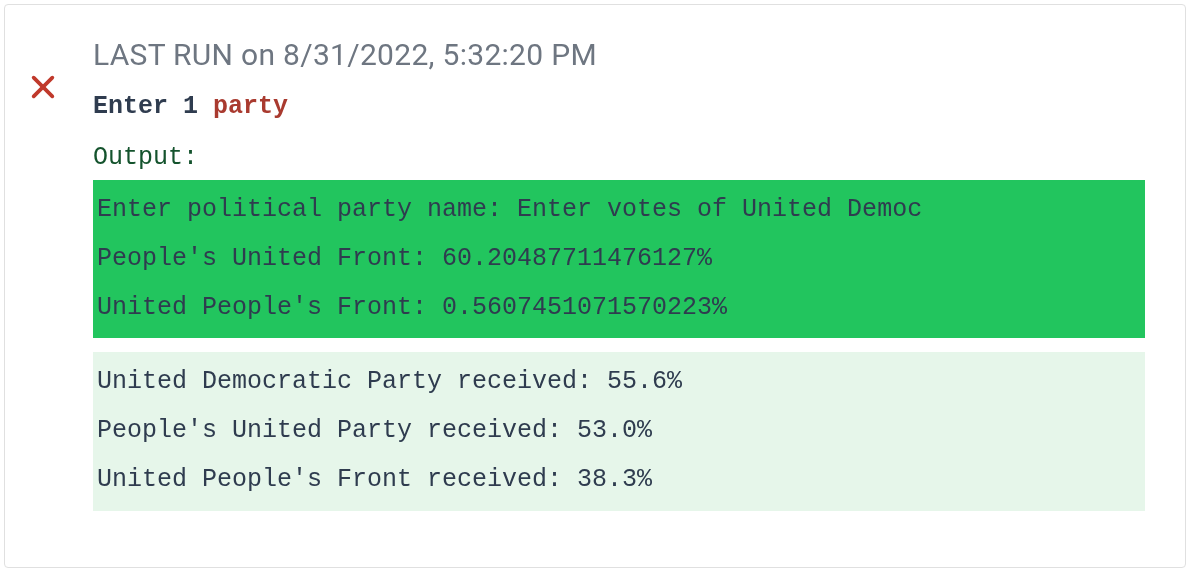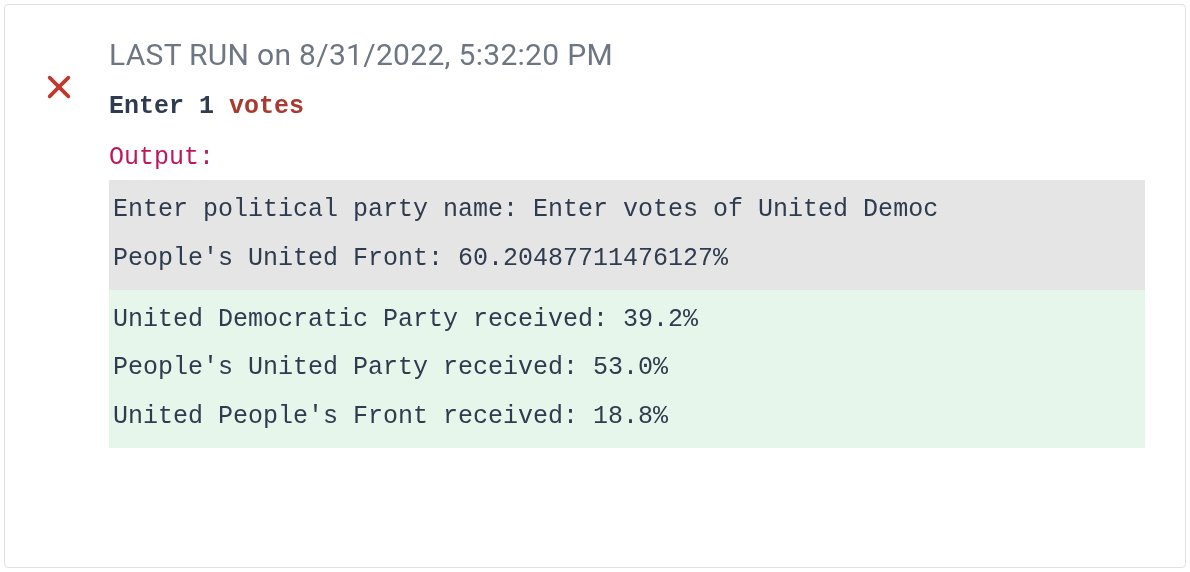--- a/index.html
+++ b/index.html
@@ -12,21 +12,21 @@
     background: #ffffff;
     width: 1190px;
     height: 572px;
     position: relative;
   }
   .container {
     background: #ffffff;
     border: 1px solid #e0e0e0;
     border-radius: 4px;
     margin: 4px;
-    padding: 32px 40px 32px 40px;
+    padding: 32px 40px 32px 24px;
     display: flex;
     gap: 36px;
     height: calc(100% - 8px);
     overflow: hidden;
   }
   .icon-col {
     flex-shrink: 0;
     padding-top: 36px;
   }
   .x-icon svg {
@@ -51,34 +51,35 @@
     font-weight: bold;
     color: #2f3c4f;
     margin-bottom: 22px;
   }
   .check-failed {
     color: #a93a2f;
   }
   .section-label {
     font-family: "Courier New", Courier, monospace;
     font-size: 25px;
-    color: #be185d;
+    color: #14532d;
     margin-bottom: 8px;
   }
   .output-block,
   .expected-block {
     font-family: "Courier New", Courier, monospace;
     font-size: 25px;
     color: #2f3c4f;
     line-height: 1.95;
     white-space: nowrap;
     overflow: hidden;
   }
   .output-block {
-    background: #e5e5e5;
+    background: #22c55e;
+    margin-bottom: 14px;
     padding: 6px 4px;
   }
   .expected-block {
     background: #e6f6ea;
     padding: 6px 4px;
   }
   .line {
     display: block;
   }
 </style>
@@ -94,28 +95,29 @@
       </svg>
     </span>
   </div>
 
   <div class="content-col">
     <div class="header-title">LAST RUN on 8/31/2022, 5:32:20 PM</div>
 
     <div class="check-line">
       <span>Enter</span>
       <span>1</span>
-      <span class="check-failed">votes</span>
+      <span class="check-failed">party</span>
     </div>
 
     <div class="section-label">Output:</div>
     <div class="output-block">
       <span class="line">Enter political party name: Enter votes of United Democ</span>
       <span class="line">People's United Front: 60.20487711476127%</span>
+      <span class="line">United People's Front: 0.5607451071570223%</span>
     </div>
 
     <div class="expected-block">
-      <span class="line">United Democratic Party received: 39.2%</span>
+      <span class="line">United Democratic Party received: 55.6%</span>
       <span class="line">People's United Party received: 53.0%</span>
-      <span class="line">United People's Front received: 18.8%</span>
+      <span class="line">United People's Front received: 38.3%</span>
     </div>
   </div>
 </div>
 
 </body></html>

